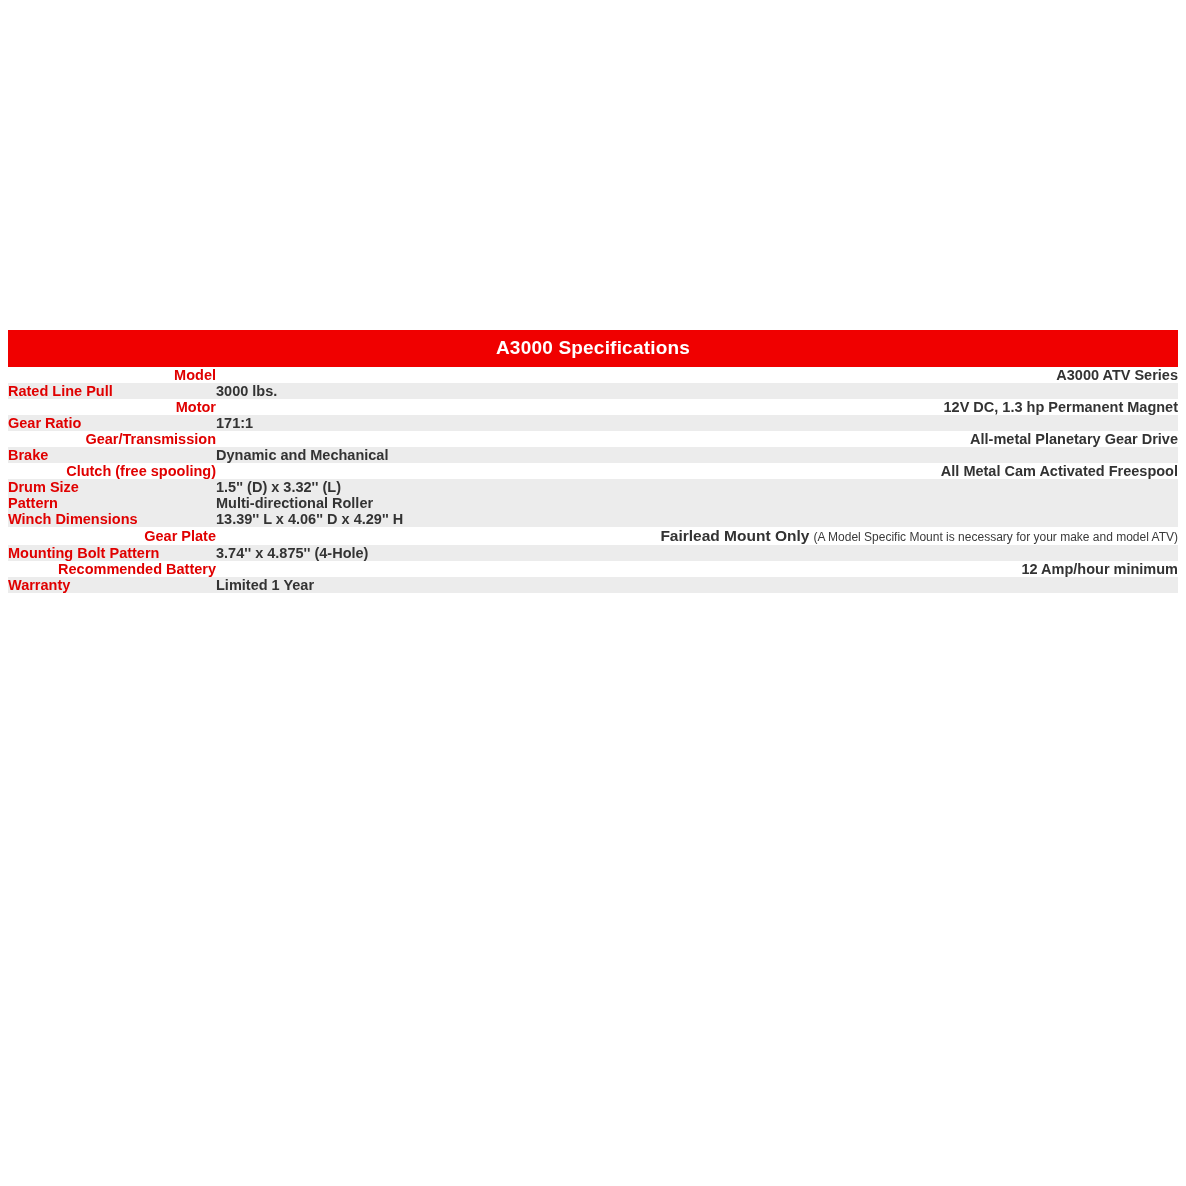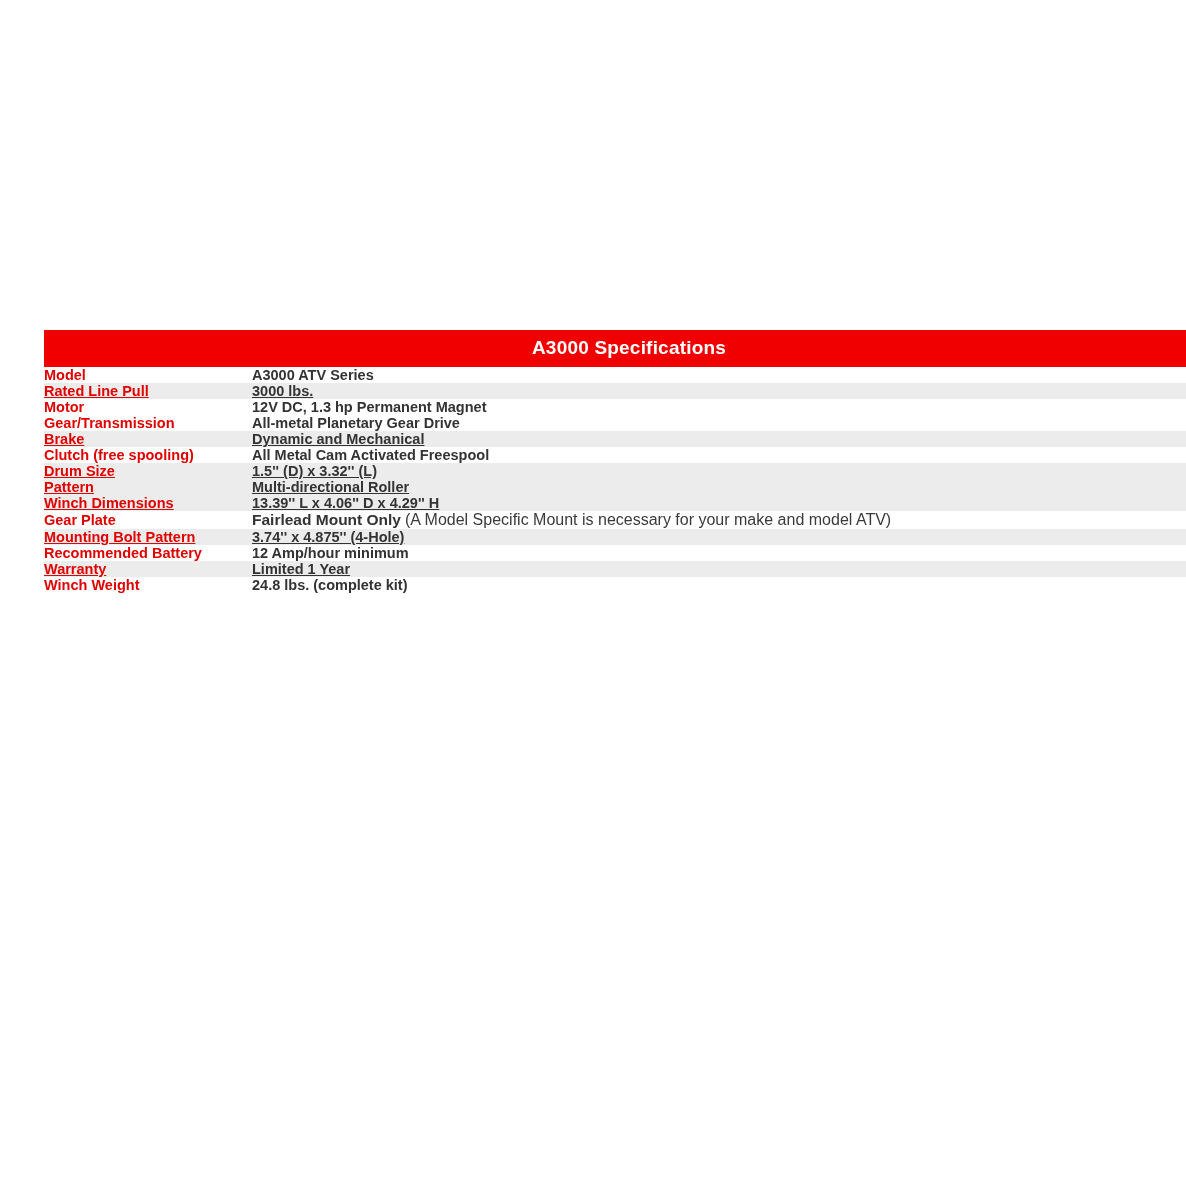--- a/index.html
+++ b/index.html
@@ -13,21 +13,20 @@
     font-family: "Liberation Sans", sans-serif;
     position: relative;
   }
   .page {
     position: absolute;
     left: 0;
     top: 0;
     width: 996px;
     height: 1186px;
     background: #ffffff;
-    margin-left: 36px;
   }
   .spec-table-wrap {
     position: absolute;
     left: 8px;
     top: 330px;
     width: 1170px;
   }
   table.spec-table {
     width: 100%;
     border-collapse: collapse;
@@ -41,39 +40,39 @@
     font-weight: bold;
     text-align: center;
     padding: 7px 0 8px 0;
     letter-spacing: 0.2px;
   }
   table.spec-table td {
     padding: 0;
     vertical-align: middle;
     border: 0;
   }
-  tr.row-odd td { background: #ffffff; }
-  tr.row-even td { background: #ececec; text-decoration: underline; }
+  tr.row-odd td { background: #ffffff; text-align: right; }
+  tr.row-even td { background: #ececec; }
   td.label {
     width: 208px;
     color: #e00000;
     font-weight: bold;
     font-size: 14.5px;
     padding: 7px 0 7px 7px;
     white-space: nowrap;
   }
   td.value {
     color: #333333;
     font-weight: bold;
     font-size: 14.5px;
     padding: 7px 6px 7px 8px;
   }
   .value .note {
     font-weight: normal;
-    font-size: 16px;
+    font-size: 12px;
     color: #3a3a3a;
   }
   .value .big {
     font-size: 15.5px;
   }
 </style>
 </head>
 <body>
 
 <div class="page">
@@ -85,20 +84,24 @@
             <td class="label">Model</td>
             <td class="value"><span>A3000 ATV Series</span></td>
           </tr>
           <tr class="row-even">
             <td class="label">Rated Line Pull</td>
             <td class="value"><span>3000 lbs.</span></td>
           </tr>
           <tr class="row-odd">
             <td class="label">Motor</td>
             <td class="value"><span>12V DC, 1.3 hp Permanent Magnet</span></td>
+          </tr>
+          <tr class="row-even">
+            <td class="label">Gear Ratio</td>
+            <td class="value"><span>171:1</span></td>
           </tr>
           <tr class="row-odd">
             <td class="label">Gear/Transmission</td>
             <td class="value"><span>All-metal Planetary Gear Drive</span></td>
           </tr>
           <tr class="row-even">
             <td class="label">Brake</td>
             <td class="value"><span>Dynamic and Mechanical</span></td>
           </tr>
           <tr class="row-odd">
@@ -126,20 +129,16 @@
             <td class="value"><span>3.74'' x 4.875'' (4-Hole)</span></td>
           </tr>
           <tr class="row-odd">
             <td class="label">Recommended Battery</td>
             <td class="value"><span>12 Amp/hour minimum</span></td>
           </tr>
           <tr class="row-even">
             <td class="label">Warranty</td>
             <td class="value"><span>Limited 1 Year</span></td>
           </tr>
-          <tr class="row-odd">
-            <td class="label">Winch Weight</td>
-            <td class="value"><span>24.8 lbs. (complete kit)</span></td>
-          </tr>
         </tbody>
     </table>
   </div>
 </div>
 
 </body></html>

